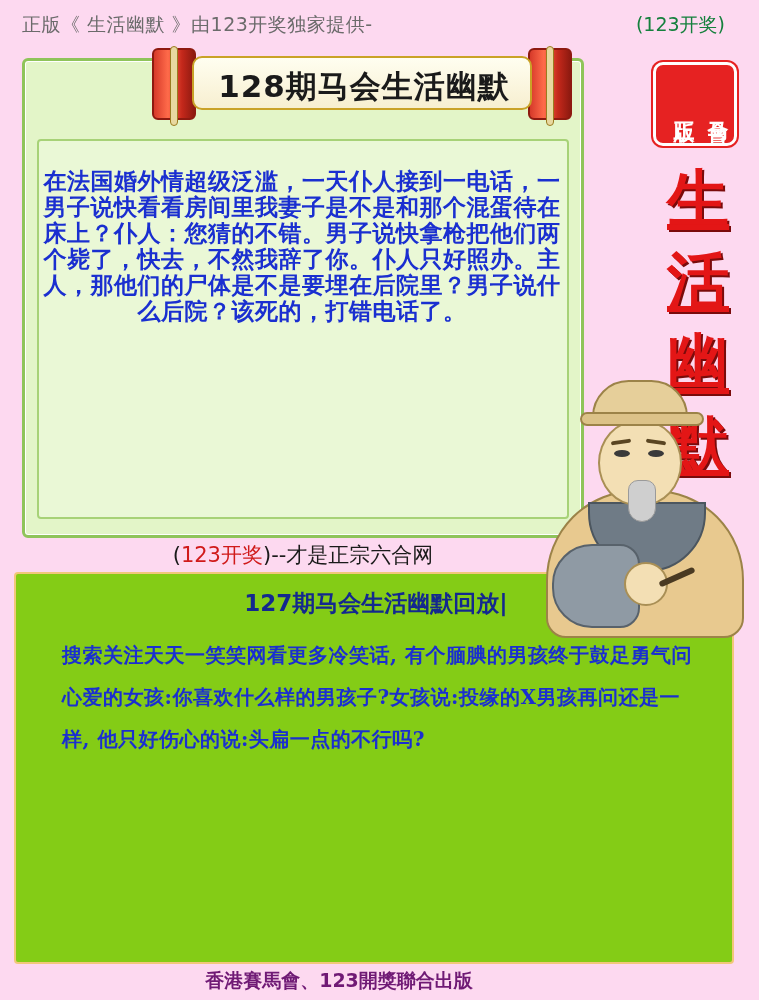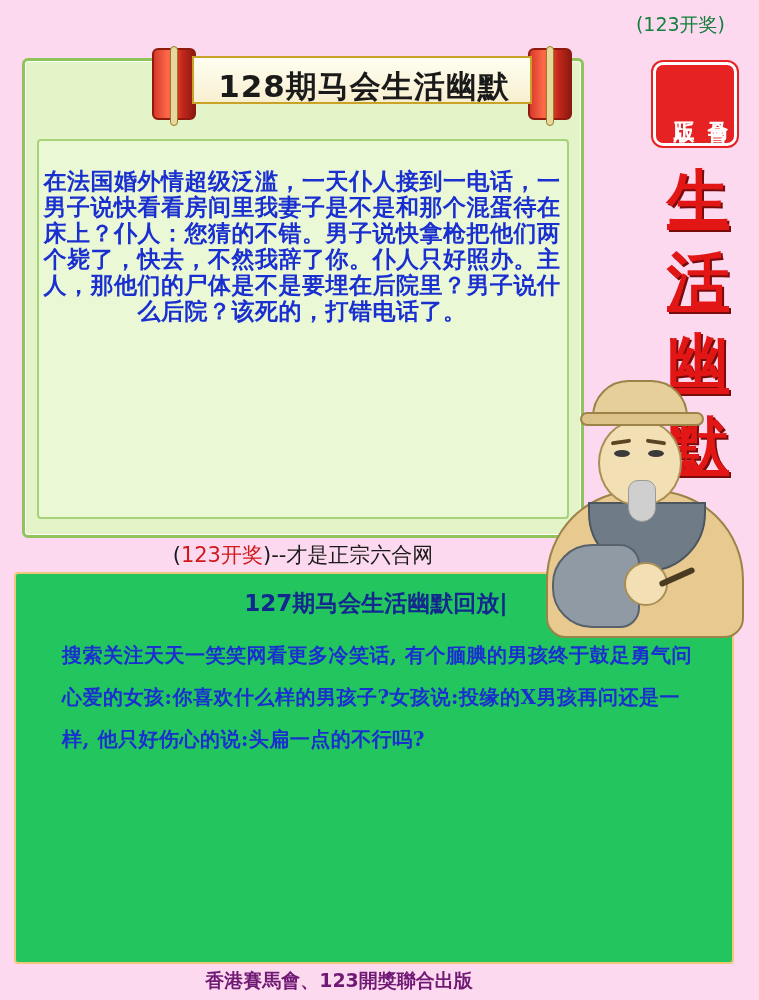--- a/index.html
+++ b/index.html
@@ -72,24 +72,24 @@
     left: 152px;
     top: 48px;
     width: 420px;
     height: 72px;
   }
   .scroll-body {
     position: absolute;
     left: 40px;
     top: 8px;
     width: 340px;
-    height: 48px;
+    height: 54px;
     background: linear-gradient(#fffef0, #f7efd0);
     border: 2px solid #c9a227;
-    border-radius: 0;
+    border-radius: 10px;
     box-sizing: border-box;
   }
   .scroll-title {
     position: absolute;
     left: 0;
     top: 8px;
     width: 340px;
     text-align: center;
     font-size: 31px;
     font-weight: bold;
@@ -152,21 +152,21 @@
   }
   .sub-line .hl { color: #d01a1a; }
 
   
   .cream-panel {
     position: absolute;
     left: 14px;
     top: 572px;
     width: 720px;
     height: 392px;
-    background: #22c55e;
+    background: #84cc16;
     border: 2px solid #f2c77a;
     border-radius: 4px;
     box-sizing: border-box;
   }
   .cream-title {
     position: absolute;
     left: 0;
     top: 14px;
     width: 720px;
     text-align: center;
@@ -369,20 +369,21 @@
     height: 6px;
     background: #4a3a22;
     border-radius: 3px;
     transform: rotate(-24deg);
   }
 </style>
 </head>
 <body>
 
 <div class="top-bar">
+  <div class="top-left-text">正版《 生活幽默 》由123开奖独家提供-</div>
   <div class="top-right-text">(123开奖)</div>
 </div>
 
 <div class="green-panel">
   <div class="green-inner"></div>
 </div>
 
 <div class="scroll-banner">
   <div class="roller left"></div>
   <div class="roller right"></div>

